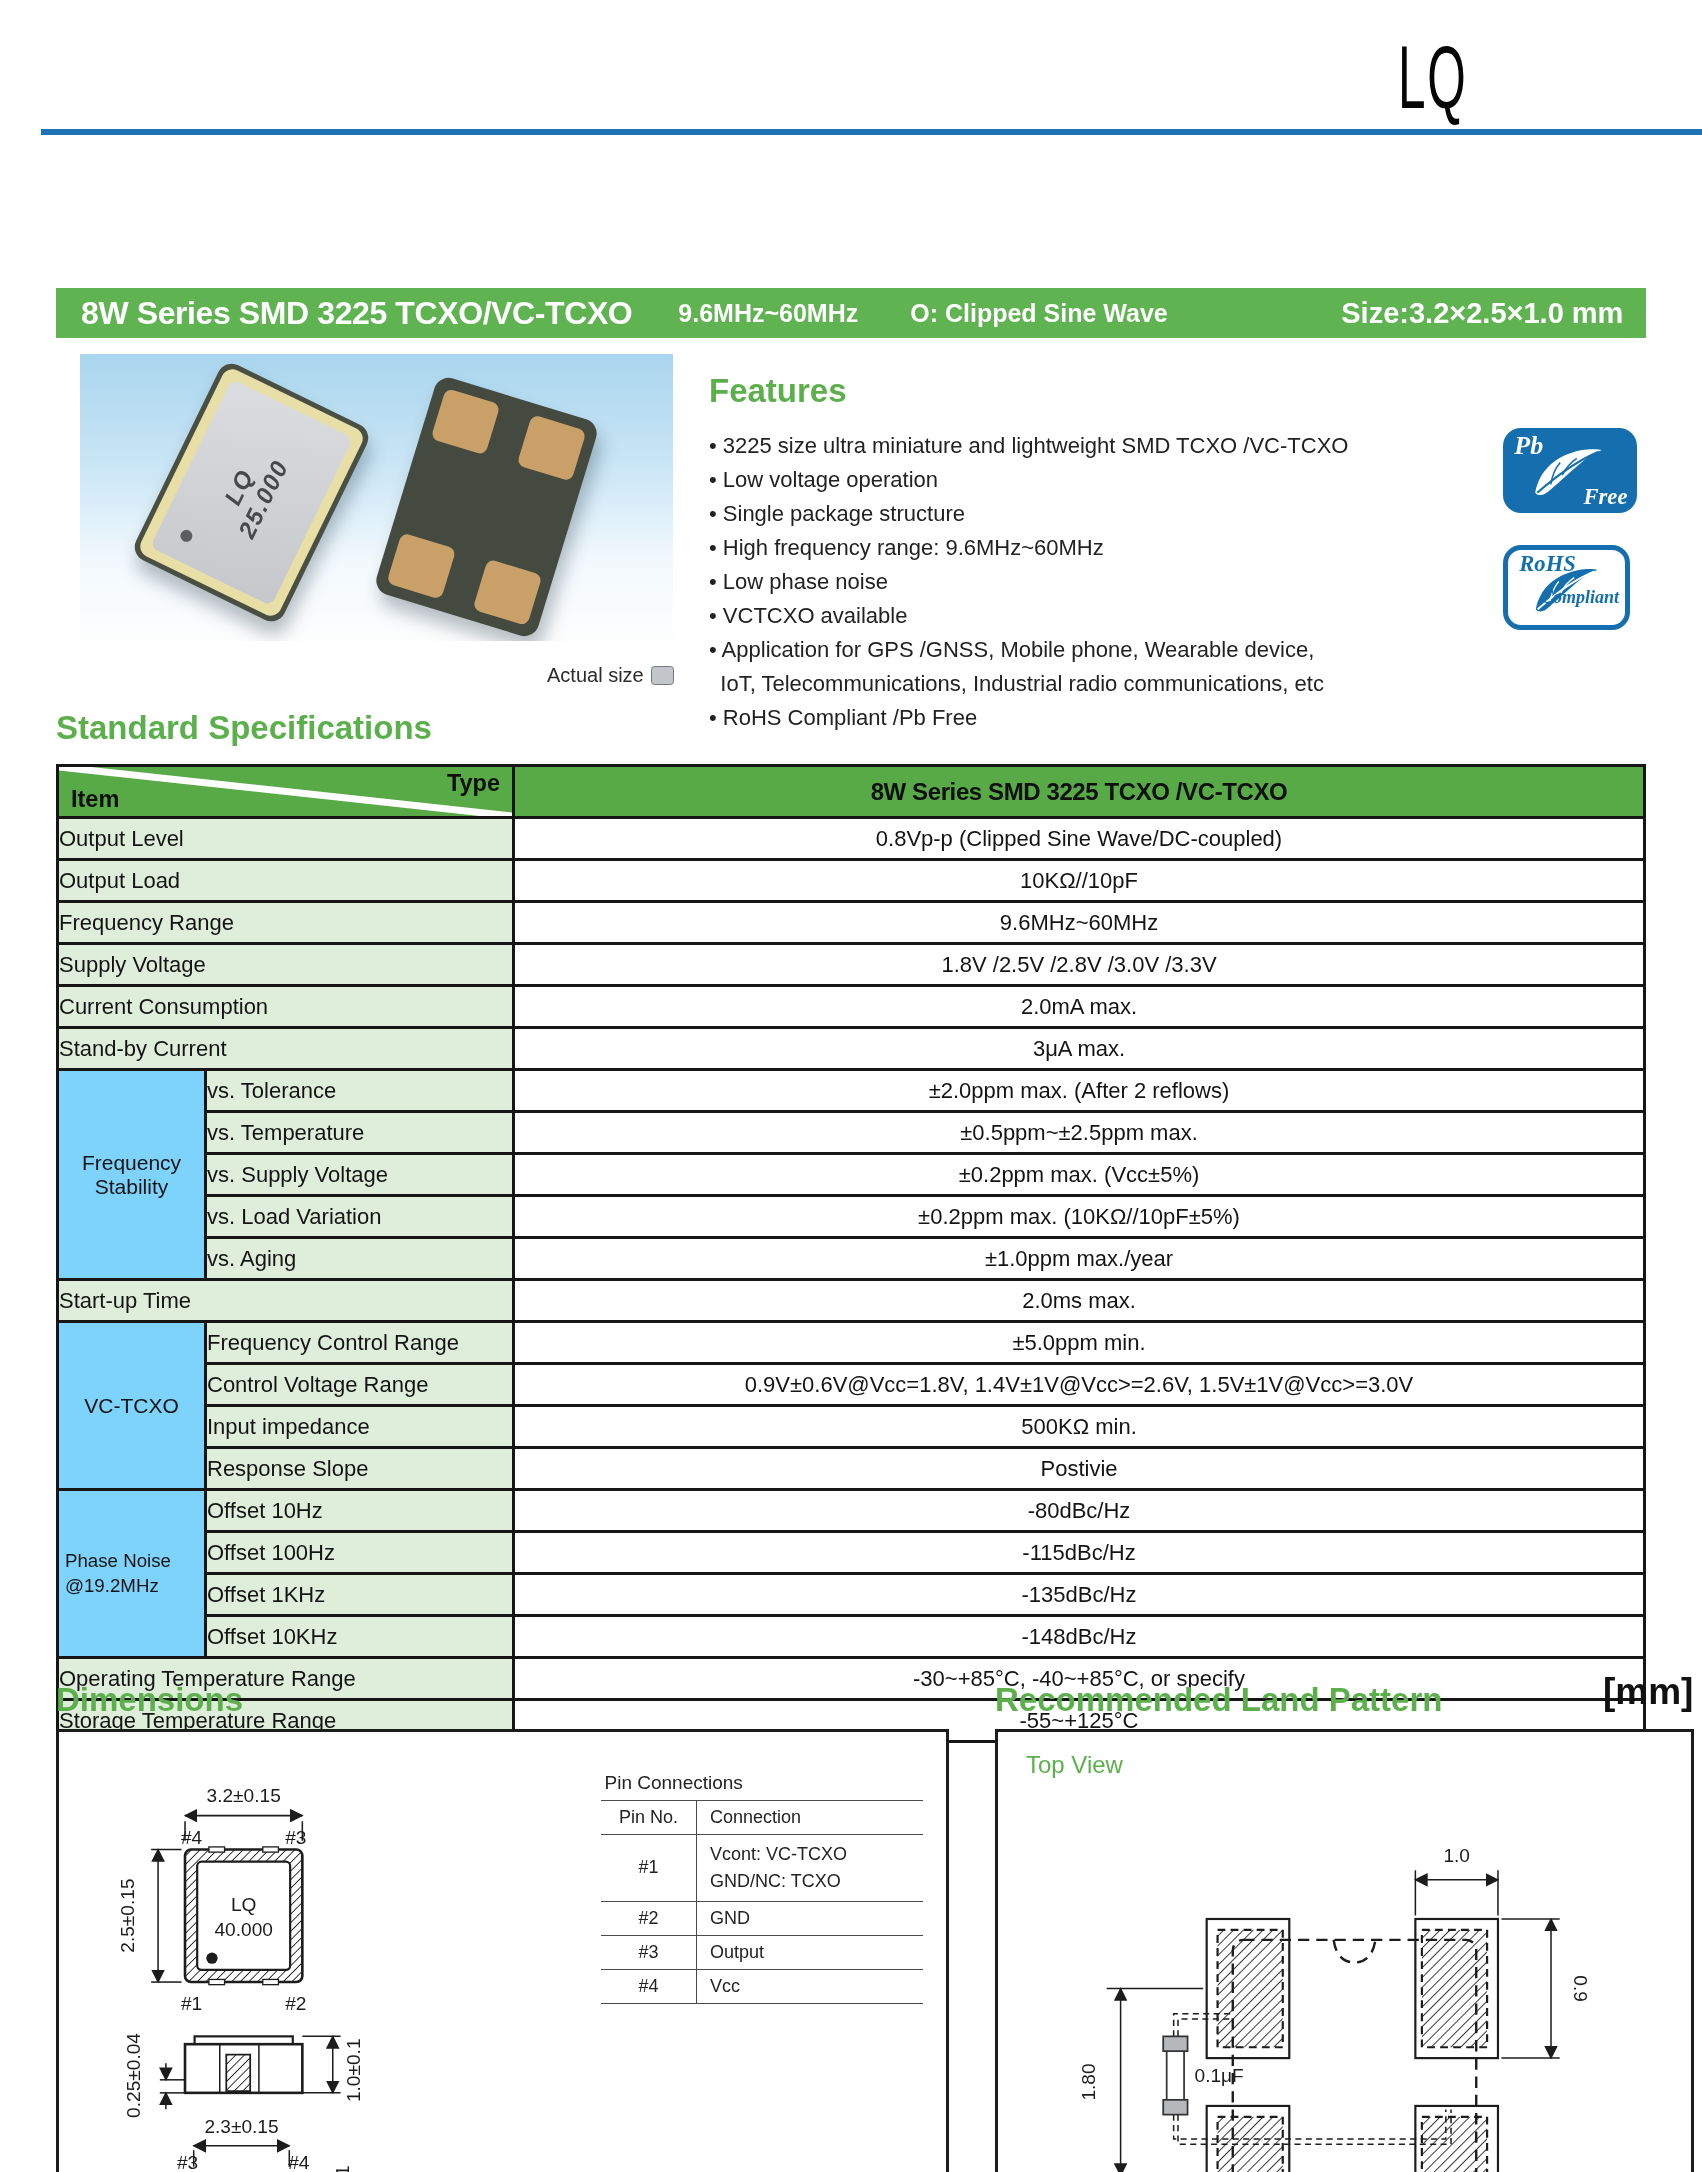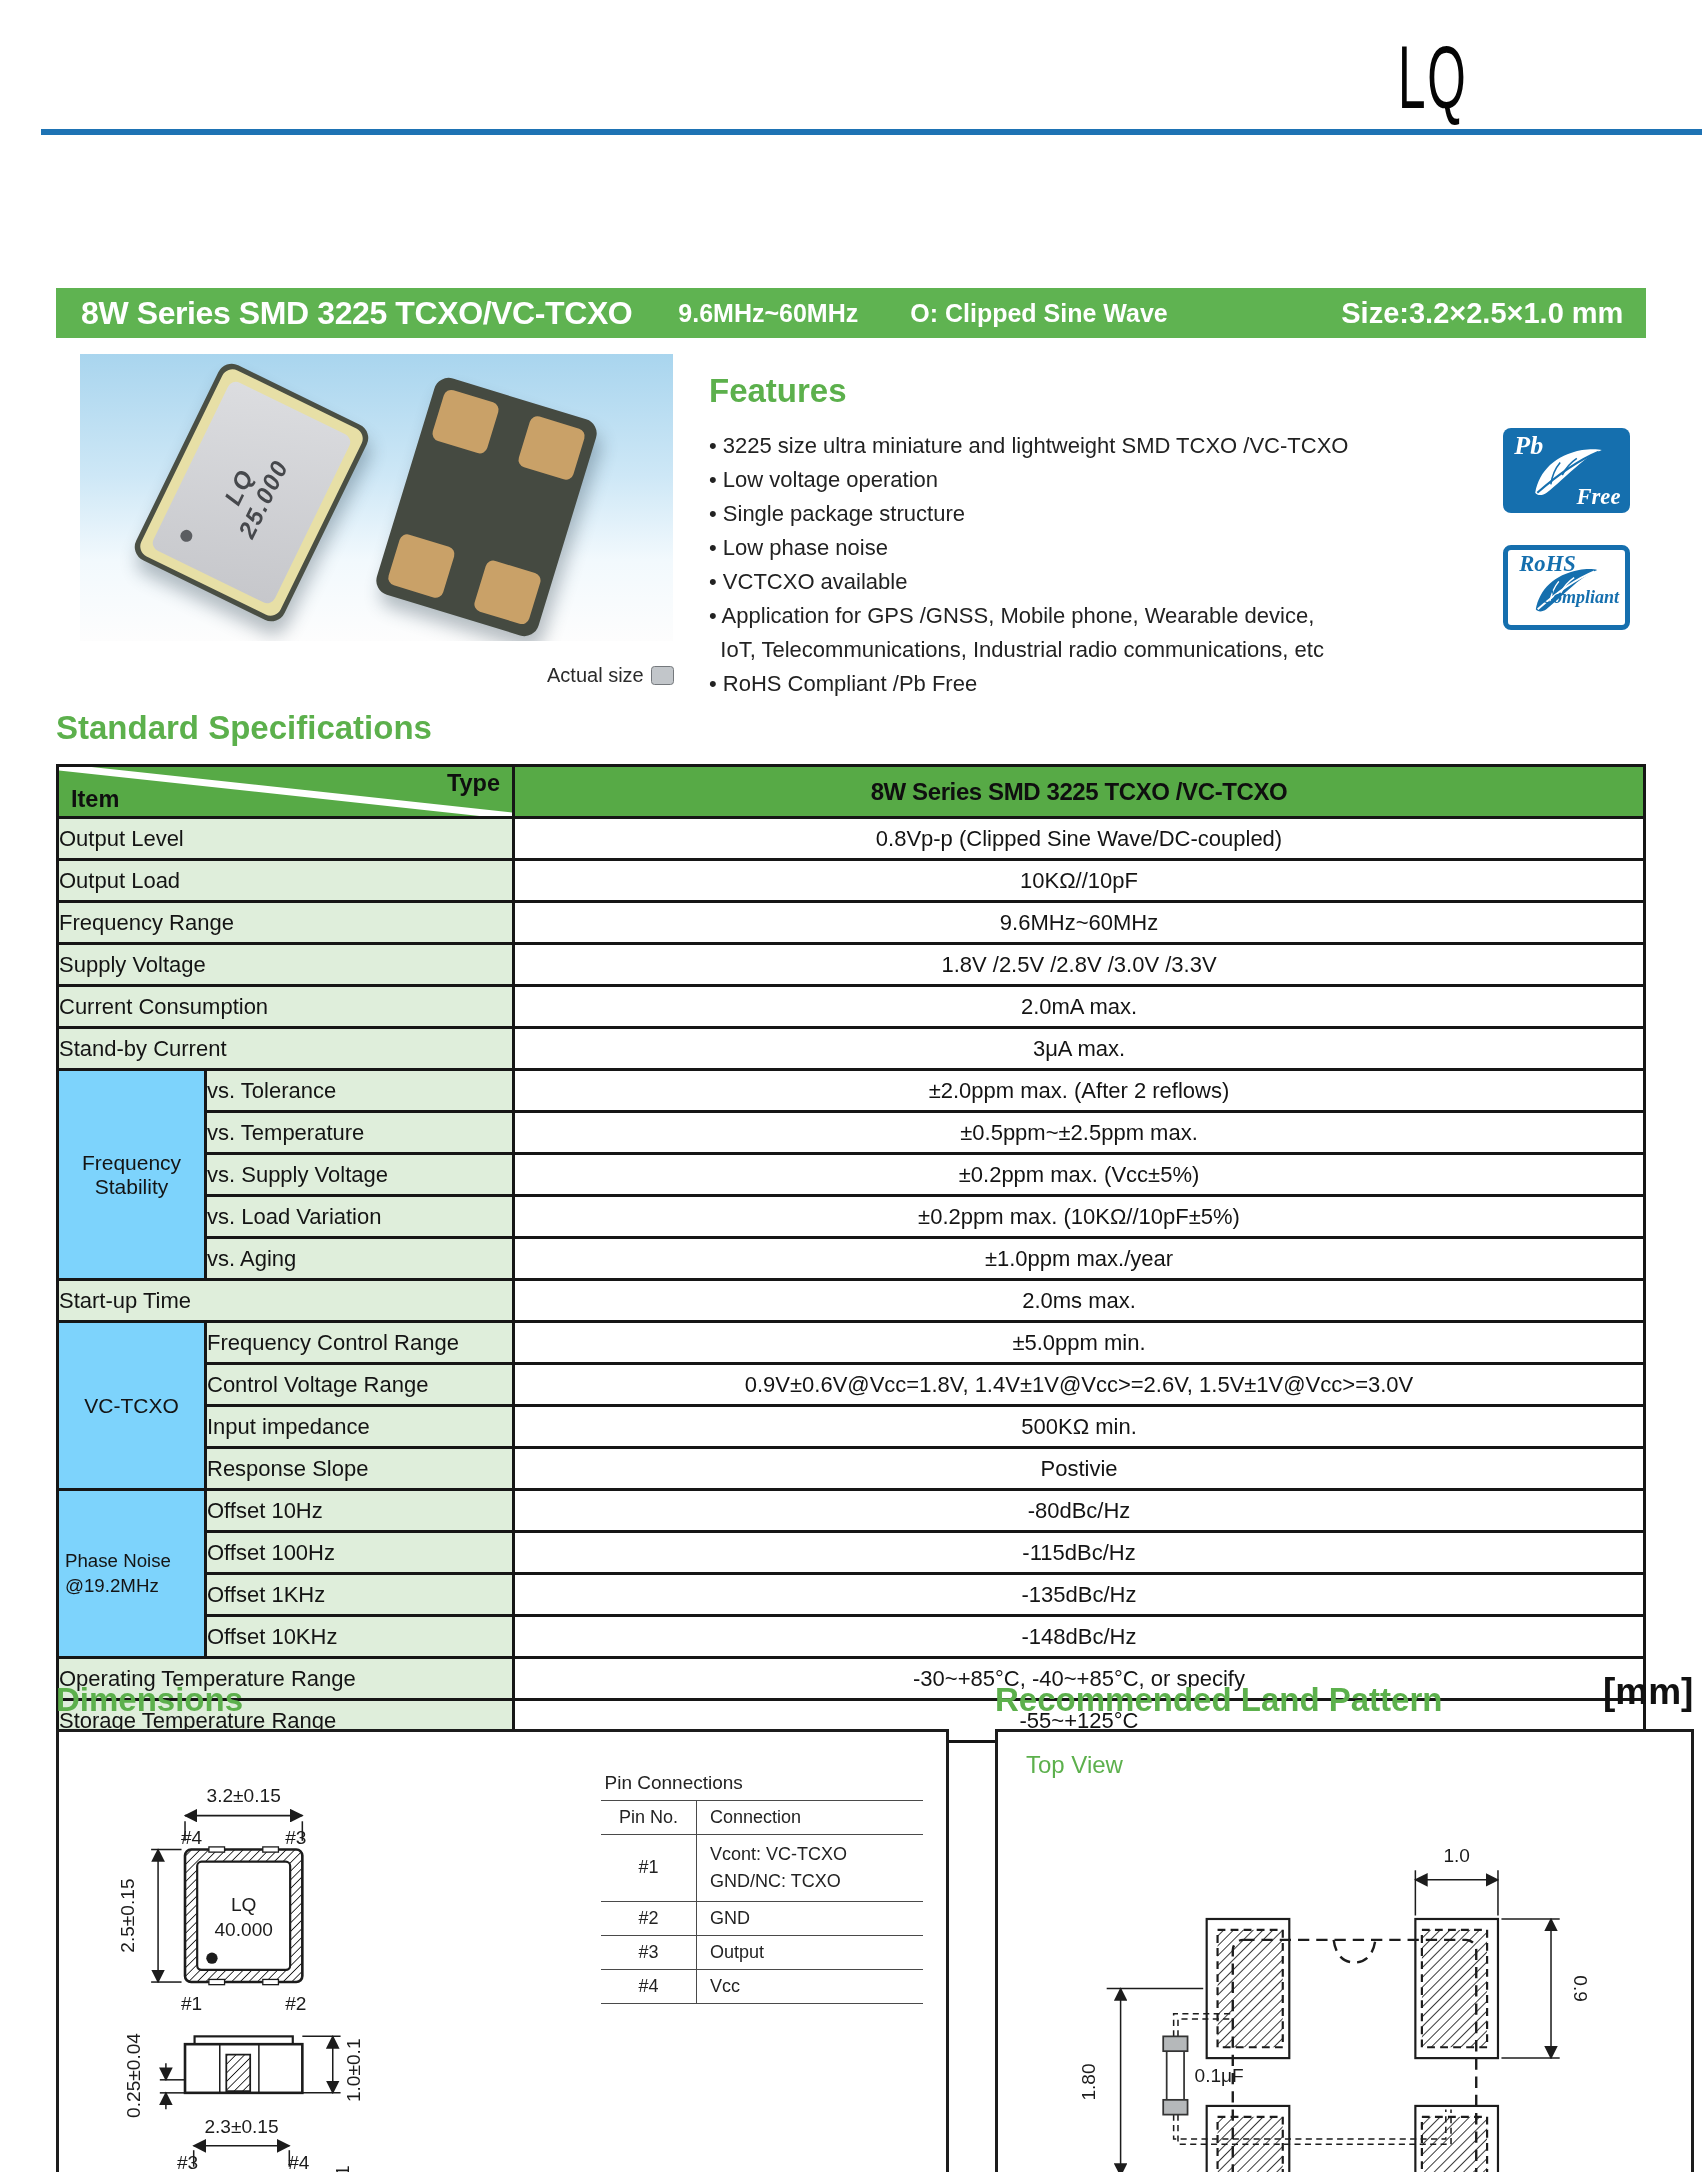--- a/index.html
+++ b/index.html
@@ -45,21 +45,21 @@
   .actual-size-label{font-size:20px;color:#2b2b2b;}
   .actual-size-chip{width:21px;height:17.4px;margin-left:7px;background:#c2c6ca;border:1.7px solid #74787c;border-radius:3.5px;}
 
   
   .features-heading{position:absolute;left:709px;top:372px;font-size:33px;font-weight:bold;color:#5cb04c;}
   .features-list{position:absolute;left:709px;top:429px;width:765px;font-size:22px;color:#222222;}
   .feature-line{height:34px;line-height:34px;white-space:nowrap;}
   .feature-line.cont{padding-left:11.3px;}
 
   
-  .badge{position:absolute;left:1503px;width:127px;height:85px;border-radius:8px;}
+  .badge{position:absolute;left:1503px;width:127px;height:85px;border-radius:18px;padding-left:7px;}
   .badge-pb{top:428px;background:#156fae;color:#ffffff;}
   .badge-rohs{top:545px;background:#ffffff;border:5.6px solid #156fae;color:#156fae;box-sizing:border-box;}
   .badge .t1{position:absolute;left:11.3px;top:2.6px;font-family:"Liberation Serif",serif;font-style:italic;font-weight:bold;font-size:26px;}
   .badge .t2{position:absolute;right:9.6px;bottom:2.6px;font-family:"Liberation Serif",serif;font-style:italic;font-weight:bold;font-size:22.6px;}
   .badge-rohs .t1{font-size:22.6px;top:0.9px;}
   .badge-rohs .t2{font-size:18px;right:6px;bottom:17px;}
   .badge svg.leaf{position:absolute;left:18px;top:19px;width:95px;height:52px;}
   .badge-rohs svg.leaf{left:14.8px;top:16.5px;width:87px;height:48px;}
 
   
@@ -138,20 +138,21 @@
   <div class="actual-size">
     <span class="actual-size-label">Actual size</span>
     <span class="actual-size-chip"></span>
   </div>
 
   <div class="features-heading">Features</div>
   <div class="features-list">
     <div class="feature-line">• 3225 size ultra miniature and lightweight SMD TCXO /VC-TCXO</div>
     <div class="feature-line">• Low voltage operation</div>
     <div class="feature-line">• Single package structure</div>
+    <div class="feature-line">• High frequency range: 9.6MHz~60MHz</div>
     <div class="feature-line">• Low phase noise</div>
     <div class="feature-line">• VCTCXO available</div>
     <div class="feature-line">• Application for GPS /GNSS, Mobile phone, Wearable device,</div>
     <div class="feature-line cont">IoT, Telecommunications, Industrial radio communications, etc</div>
     <div class="feature-line">• RoHS Compliant /Pb Free</div>
   </div>
 
   <div class="badge badge-pb">
     <span class="t1">Pb</span>
     <svg class="leaf" viewBox="0 0 140 100">

